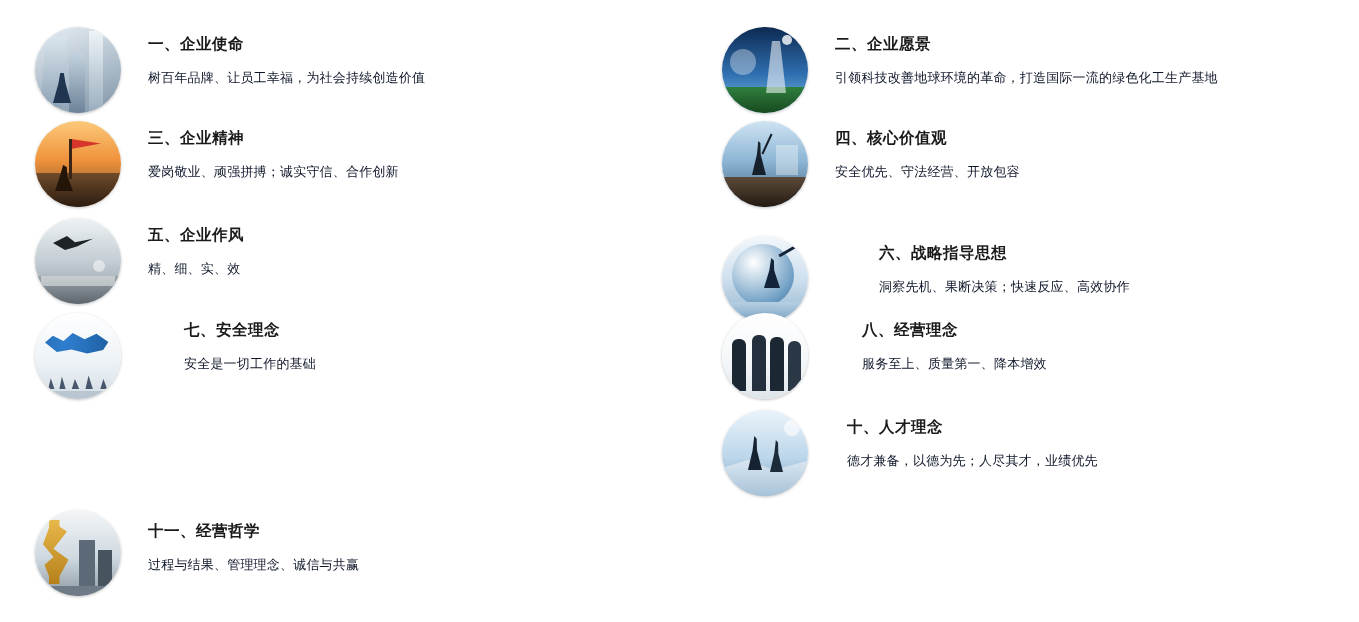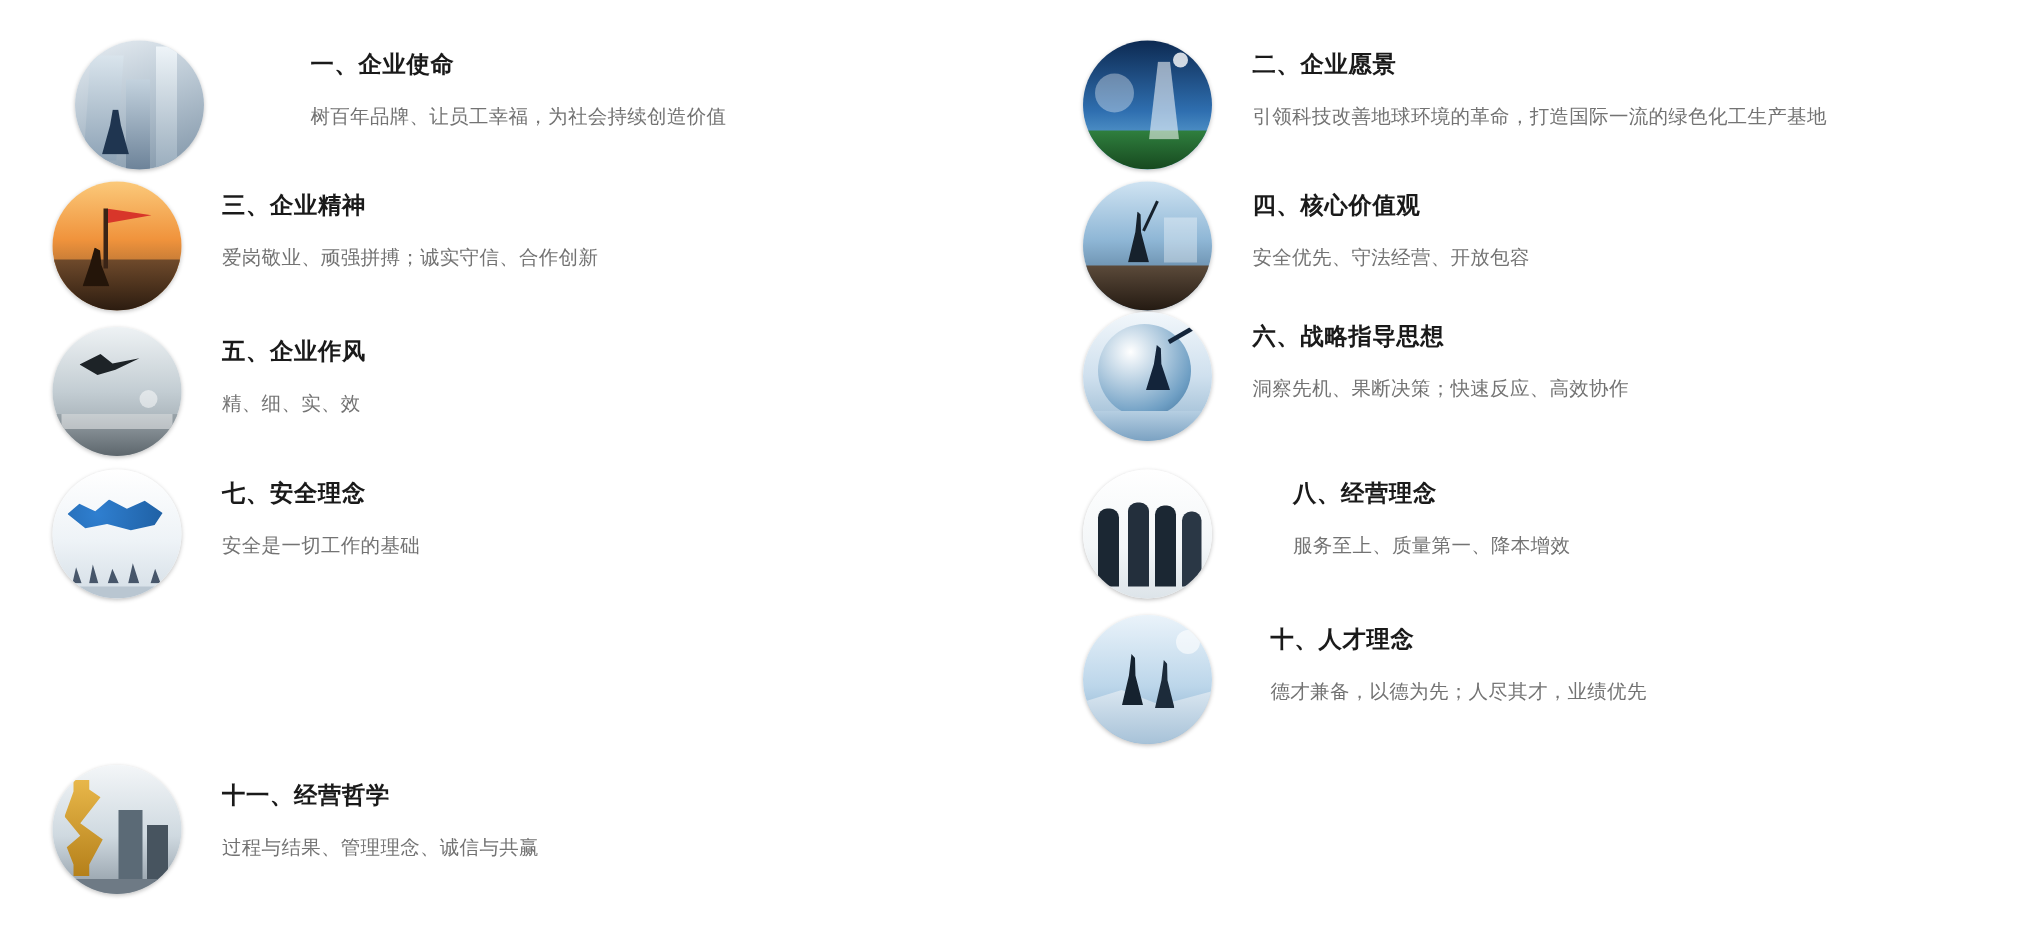--- a/index.html
+++ b/index.html
@@ -44,21 +44,21 @@
     font-size: 15.5px;
     font-weight: bold;
     color: #1a1a1a;
     letter-spacing: 0.5px;
     line-height: 20px;
     white-space: nowrap;
   }
   .desc {
     margin-top: 13px;
     font-size: 13px;
-    color: #737373;
+    color: #0f172a;
     line-height: 22px;
     letter-spacing: 0.2px;
     white-space: pre-line;
   }
 
   
   .art-mission { background: linear-gradient(160deg,#e8eef3 0%,#b9c7d3 45%,#7e93a6 100%); }
   .art-mission .g1 { left:8px; top:10px; width:22px; height:70px; background:linear-gradient(180deg,#d9e4ec,#8ea3b6); transform:skewX(-4deg);}
   .art-mission .g2 { left:34px; top:26px; width:16px; height:60px; background:linear-gradient(180deg,#c3d2de,#6d8399);}
   .art-mission .g3 { left:54px; top:4px; width:14px; height:82px; background:linear-gradient(180deg,#eef4f8,#9aadbd);}
@@ -122,21 +122,21 @@
   .art-philosophy .g1 { left:8px; top:10px; width:30px; height:64px; background:linear-gradient(180deg,#e8b74a,#b5801a); clip-path:polygon(20% 0,55% 0,55% 10%,80% 18%,35% 45%,85% 62%,55% 88%,55% 100%,20% 100%,20% 88%,5% 70%,35% 58%,0 38%,20% 12%);}
   .art-philosophy .g2 { left:44px; top:30px; width:16px; height:48px; background:#5b6a76;}
   .art-philosophy .g3 { left:63px; top:40px; width:14px; height:38px; background:#47545f;}
   .art-philosophy .g4 { left:0; bottom:0; width:86px; height:10px; background:#6e7a85;}
 </style>
 </head>
 <body>
 
 <div class="page">
 
-  <div class="item" style="left:50px; top:27px;gap:44px;">
+  <div class="item" style="left:35px; top:27px;">
     <div class="thumb art-mission">
       <span class="g1"></span>
         <span class="g2"></span>
         <span class="g3"></span>
         <span class="g4"></span>
     </div>
     <div class="txt">
       <div class="title">一、企业使命</div>
       <div class="desc">树百年品牌、让员工幸福，为社会持续创造价值</div>
     </div>
@@ -187,34 +187,34 @@
         <span class="g2"></span>
         <span class="g3"></span>
         <span class="g4"></span>
     </div>
     <div class="txt">
       <div class="title">五、企业作风</div>
       <div class="desc">精、细、实、效</div>
     </div>
   </div>
 
-  <div class="item" style="left:722px; top:208px;">
+  <div class="item" style="left:722px; top:236px;gap:44px;">
     <div class="thumb art-strategy">
       <span class="g1"></span>
         <span class="g2"></span>
         <span class="g3"></span>
         <span class="g4"></span>
     </div>
     <div class="txt">
       <div class="title">六、战略指导思想</div>
       <div class="desc">洞察先机、果断决策；快速反应、高效协作</div>
     </div>
   </div>
 
-  <div class="item" style="left:35px; top:313px;">
+  <div class="item" style="left:35px; top:313px;gap:36px;">
     <div class="thumb art-safety">
       <span class="g1"></span>
         <span class="g2"></span>
         <span class="g3"></span>
         <span class="g4"></span>
     </div>
     <div class="txt">
       <div class="title">七、安全理念</div>
       <div class="desc">安全是一切工作的基础</div>
     </div>

